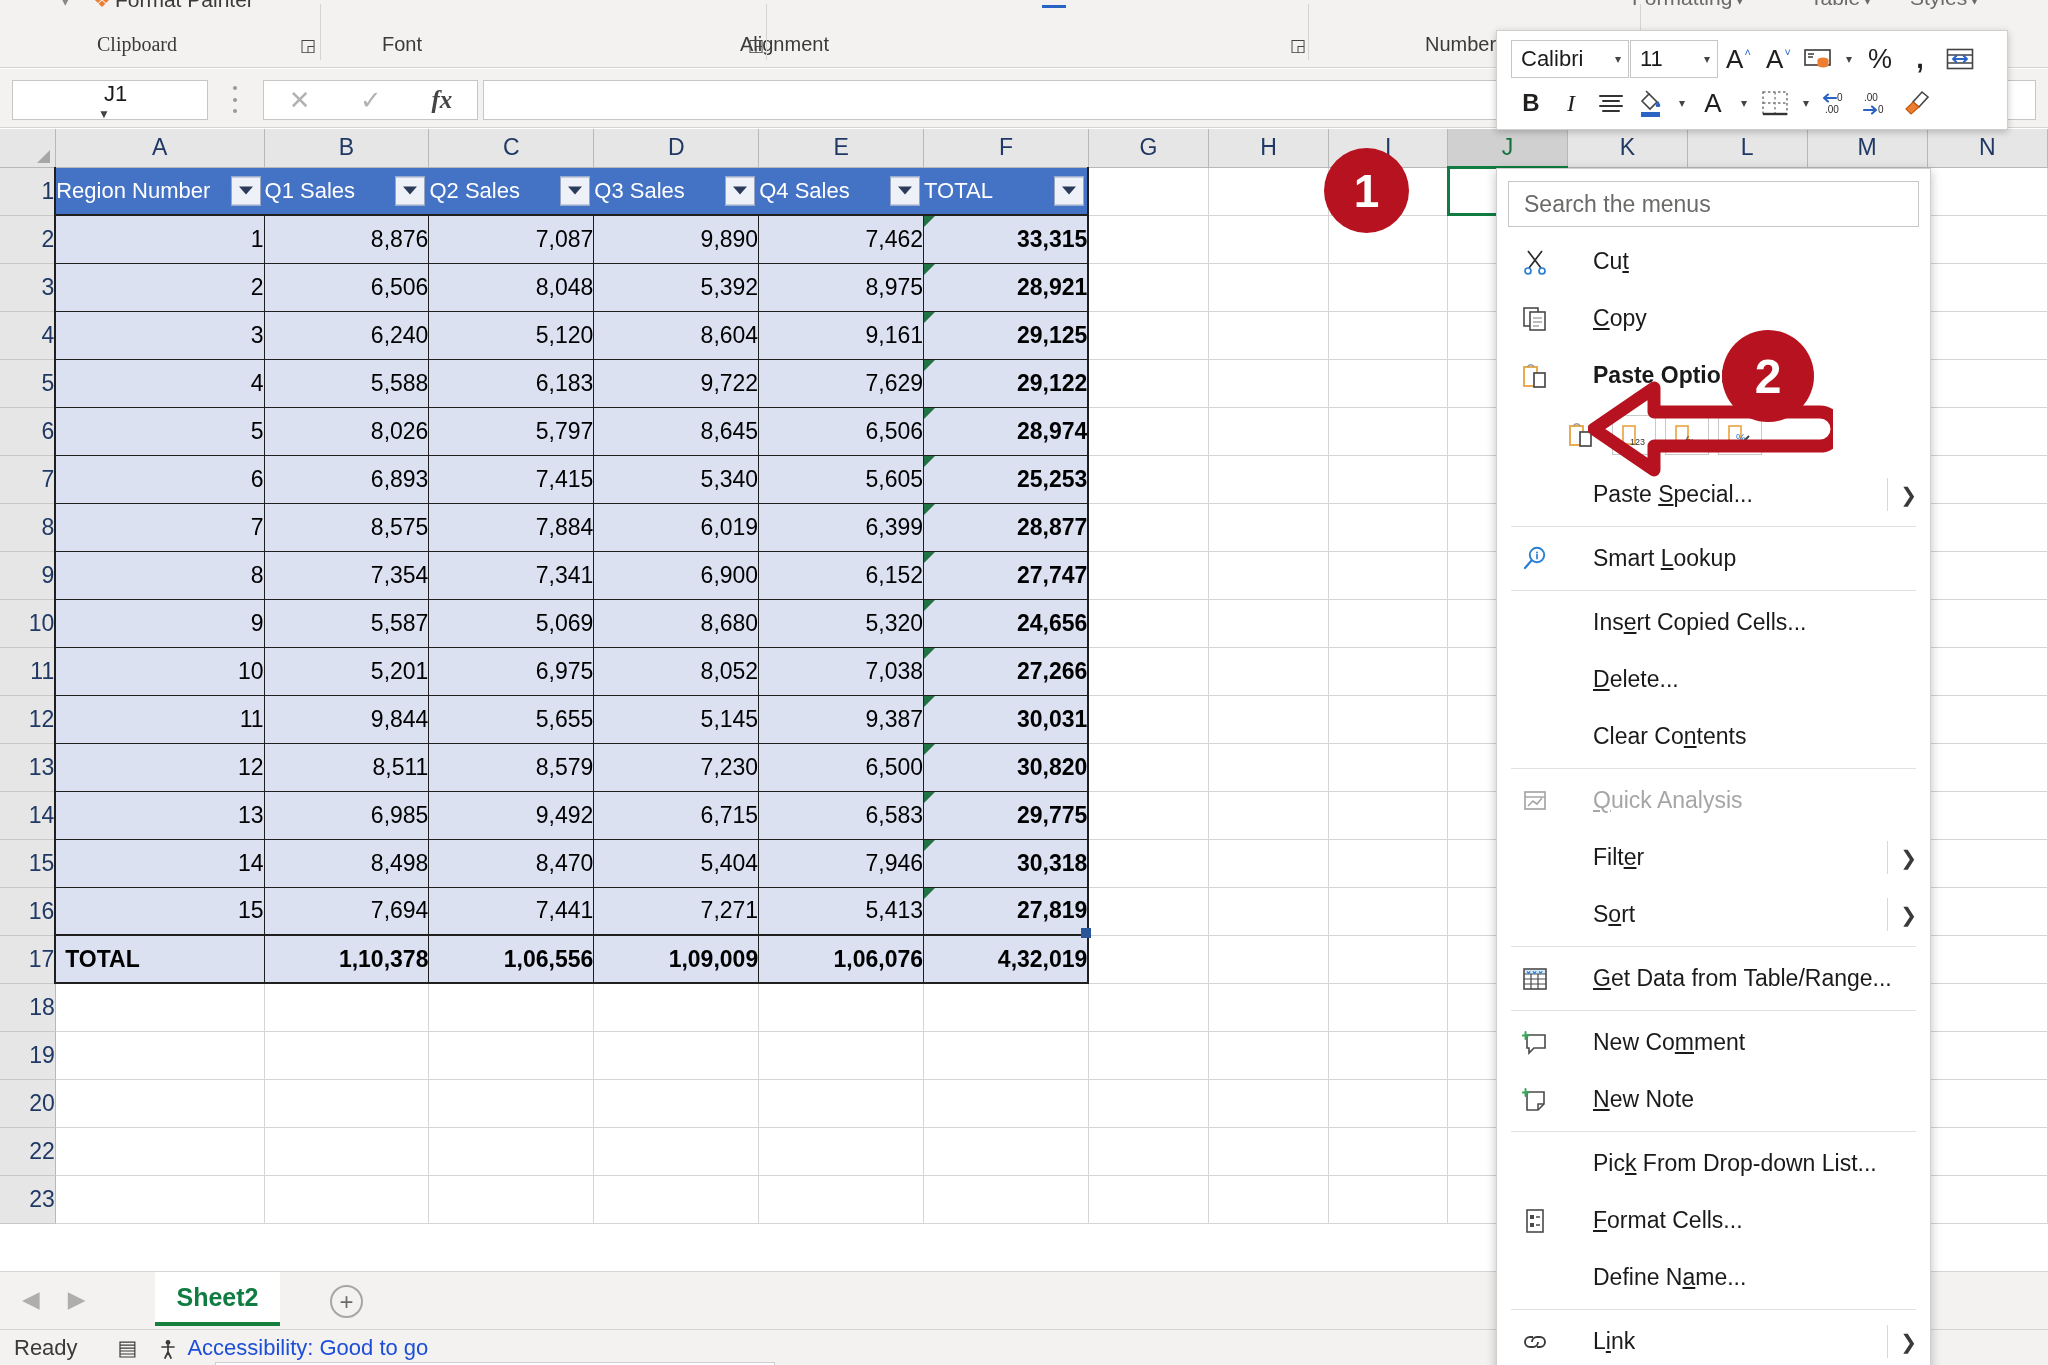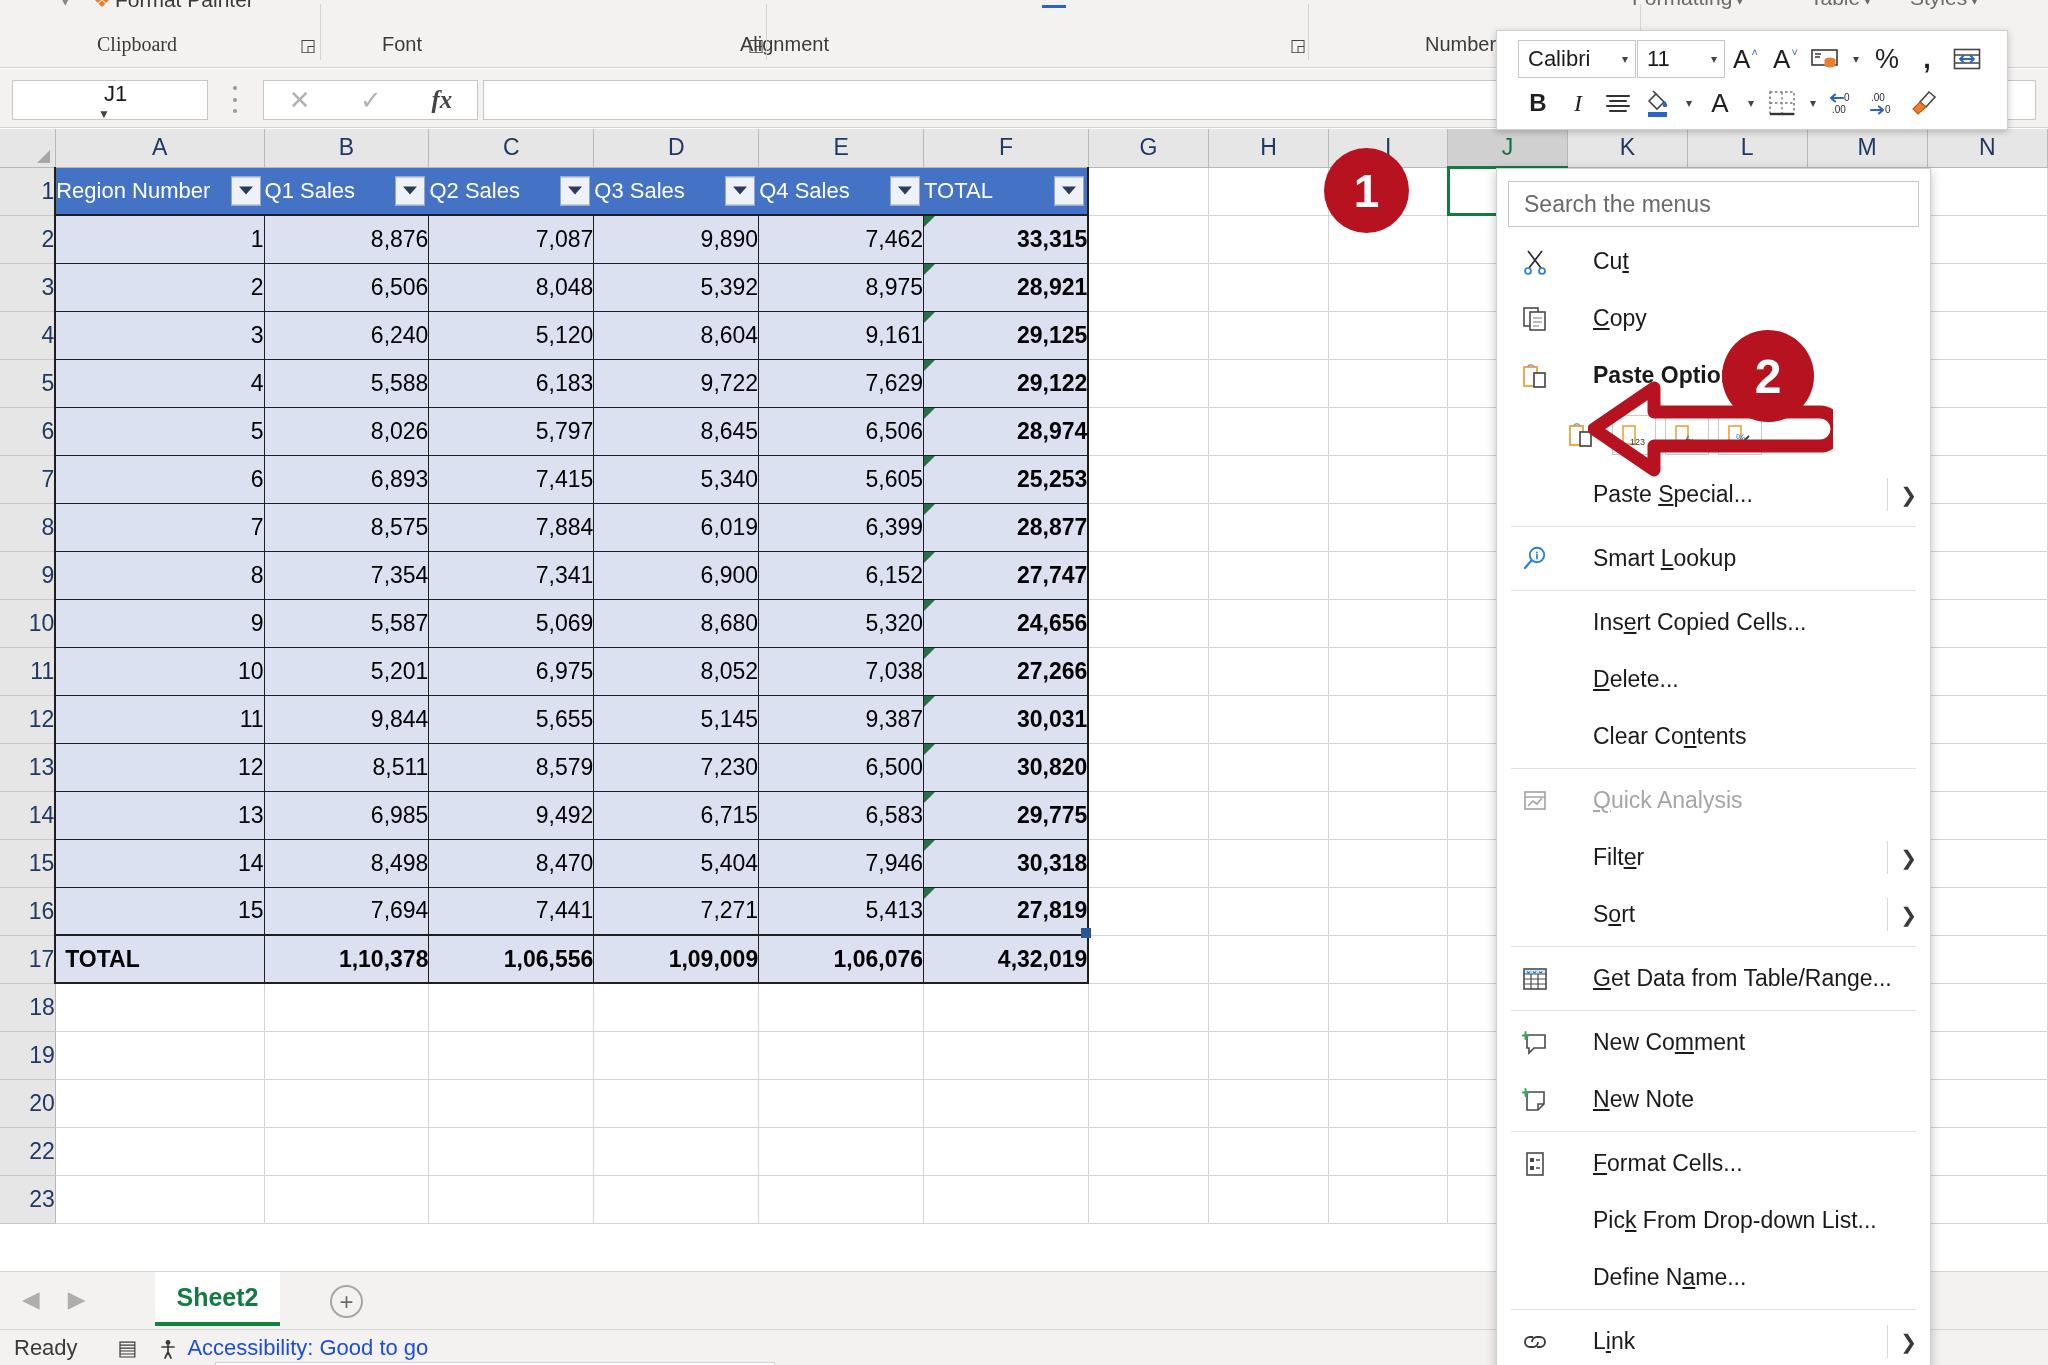--- a/index.html
+++ b/index.html
@@ -191,21 +191,21 @@
   .st-acc { margin-left:22px; font-size:22px; color:#1d4ed8; display:flex; align-items:flex-end; gap:6px; }
   .st-box { position:absolute; left:215px; top:32px; width:560px; height:20px; background:#fff; border:1px solid #d0cece; }
 
   
   .mini-toolbar {
     position:absolute; left:1496px; top:30px; width:512px; height:100px;
     background:#fff; border:1px solid #d0cece;
     box-shadow:0 2px 7px rgba(0,0,0,.22);
     z-index:40;
   }
-  .mt-row { position:absolute; left:12px; width:100%; display:flex; align-items:center; }
+  .mt-row { position:absolute; left:5px; width:100%; display:flex; align-items:center; }
   .mt-row1 { top:6px; height:44px; padding-left:9px; }
   .mt-row2 { top:50px; height:44px; padding-left:9px; }
   .mt-combo {
     height:38px; border:1px solid #c8c6c4; background:#fff;
     display:flex; align-items:center; justify-content:space-between;
     font-size:22px; color:#1a1a1a; padding:0 7px 0 9px;
   }
   .mt-font { width:118px; }
   .mt-size { width:88px; margin-left:1px; }
   .mt-combo .cv { font-size:12px; color:#444; }
@@ -1000,37 +1000,37 @@
             <svg class="ic" width="26" height="26" viewBox="0 0 26 26">
               <path d="M5 5 h17 v12 l-6 6 h-11 Z" fill="#fff" stroke="#4a4a4a" stroke-width="1.6"></path>
               <path d="M22 17 h-6 v6" fill="none" stroke="#4a4a4a" stroke-width="1.5"></path>
               <path d="M3.5 2 v7 M0.5 5.5 h6" stroke="#3aa65a" stroke-width="2" stroke-linecap="round"></path>
             </svg>
           </span>
           <span class="ctx-label"><u>N</u>ew Note</span>
         </div>
         <div class="ctx-sep"></div>
         <div class="ctx-item">
+          <span class="ctx-ico"></span>
+          <span class="ctx-label">Pic<u>k</u> From Drop-down List...</span>
+        </div>
+        <div class="ctx-item">
           <span class="ctx-ico">
             <svg class="ic" width="26" height="26" viewBox="0 0 26 26">
               <rect x="5" y="2" width="16" height="22" fill="#fff" stroke="#4a4a4a" stroke-width="1.6"></rect>
               <rect x="8" y="7" width="4" height="4" fill="#4a4a4a"></rect>
               <path d="M14 9 h4" stroke="#4a4a4a" stroke-width="1.5"></path>
               <rect x="8" y="15" width="4" height="4" fill="#4a4a4a"></rect>
               <path d="M14 17 h4" stroke="#4a4a4a" stroke-width="1.5"></path>
             </svg>
           </span>
           <span class="ctx-label"><u>F</u>ormat Cells...</span>
         </div>
         <div class="ctx-item">
           <span class="ctx-ico"></span>
-          <span class="ctx-label">Pic<u>k</u> From Drop-down List...</span>
-        </div>
-        <div class="ctx-item">
-          <span class="ctx-ico"></span>
           <span class="ctx-label">Define N<u>a</u>me...</span>
         </div>
         <div class="ctx-sep"></div>
         <div class="ctx-item">
           <span class="ctx-ico">
             <svg class="ic" width="28" height="22" viewBox="0 0 28 22">
               <path d="M11 11 a5 5 0 0 1 5 -5 h3 a5 5 0 0 1 0 10 h-3" fill="none" stroke="#3b3a39" stroke-width="1.9"></path>
               <path d="M17 11 a5 5 0 0 1 -5 5 h-3 a5 5 0 0 1 0 -10 h3" fill="none" stroke="#3b3a39" stroke-width="1.9"></path>
             </svg>
           </span>

